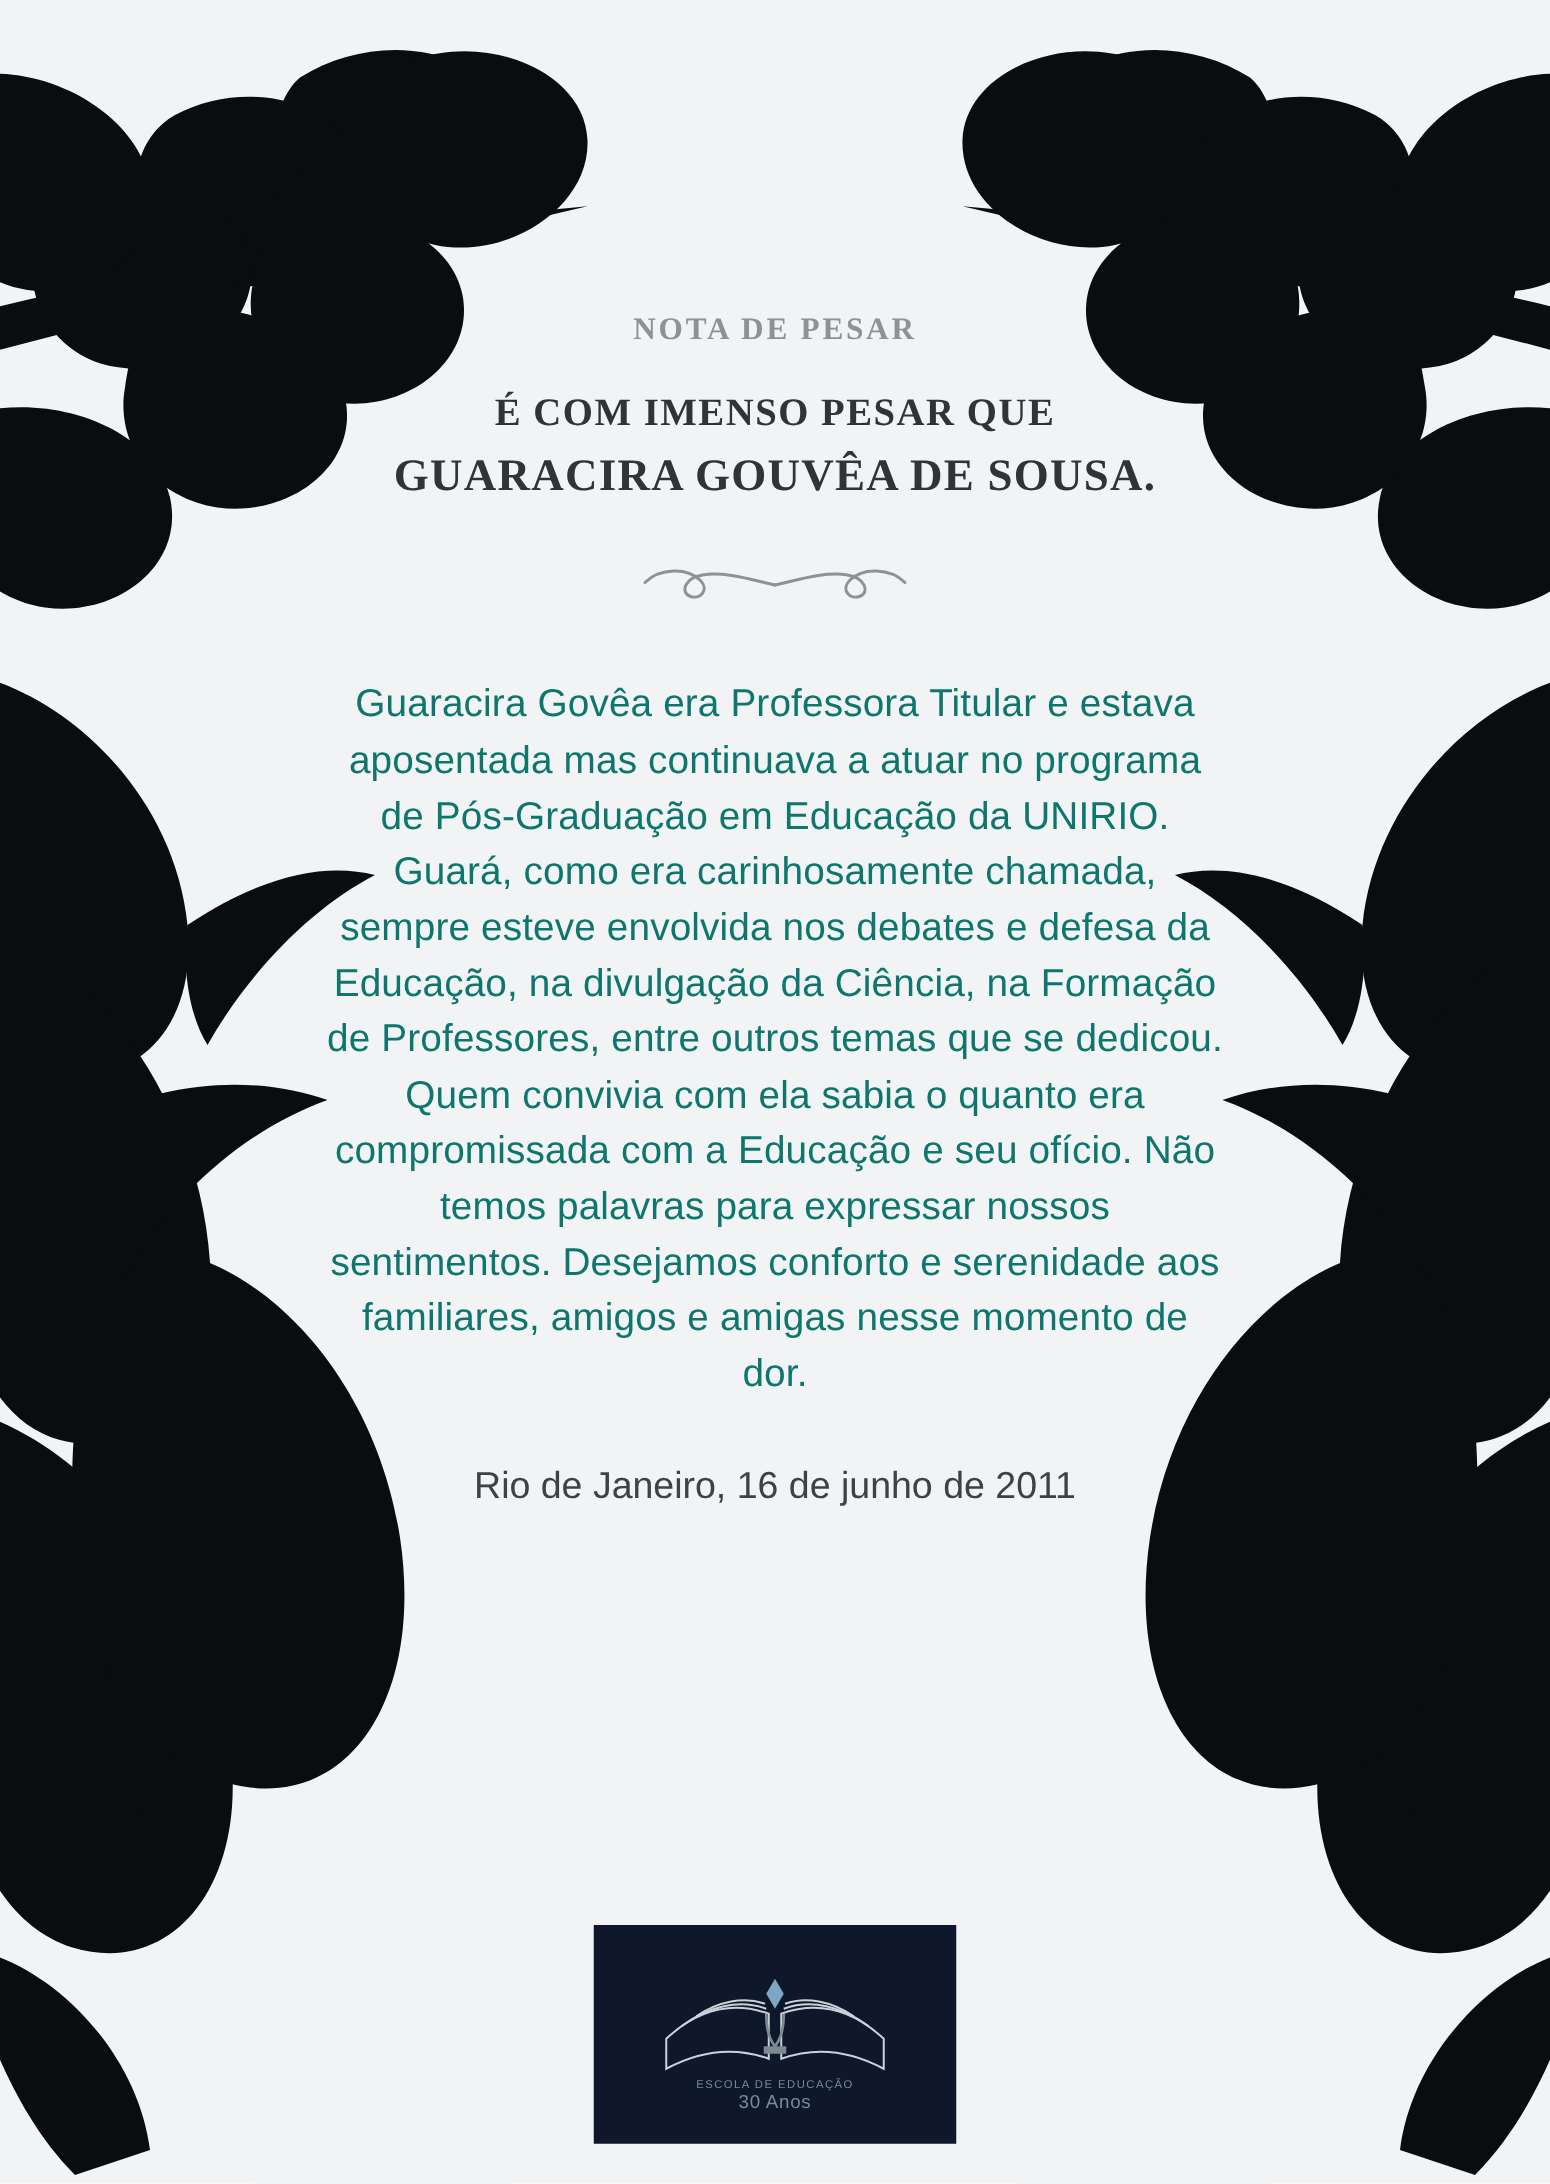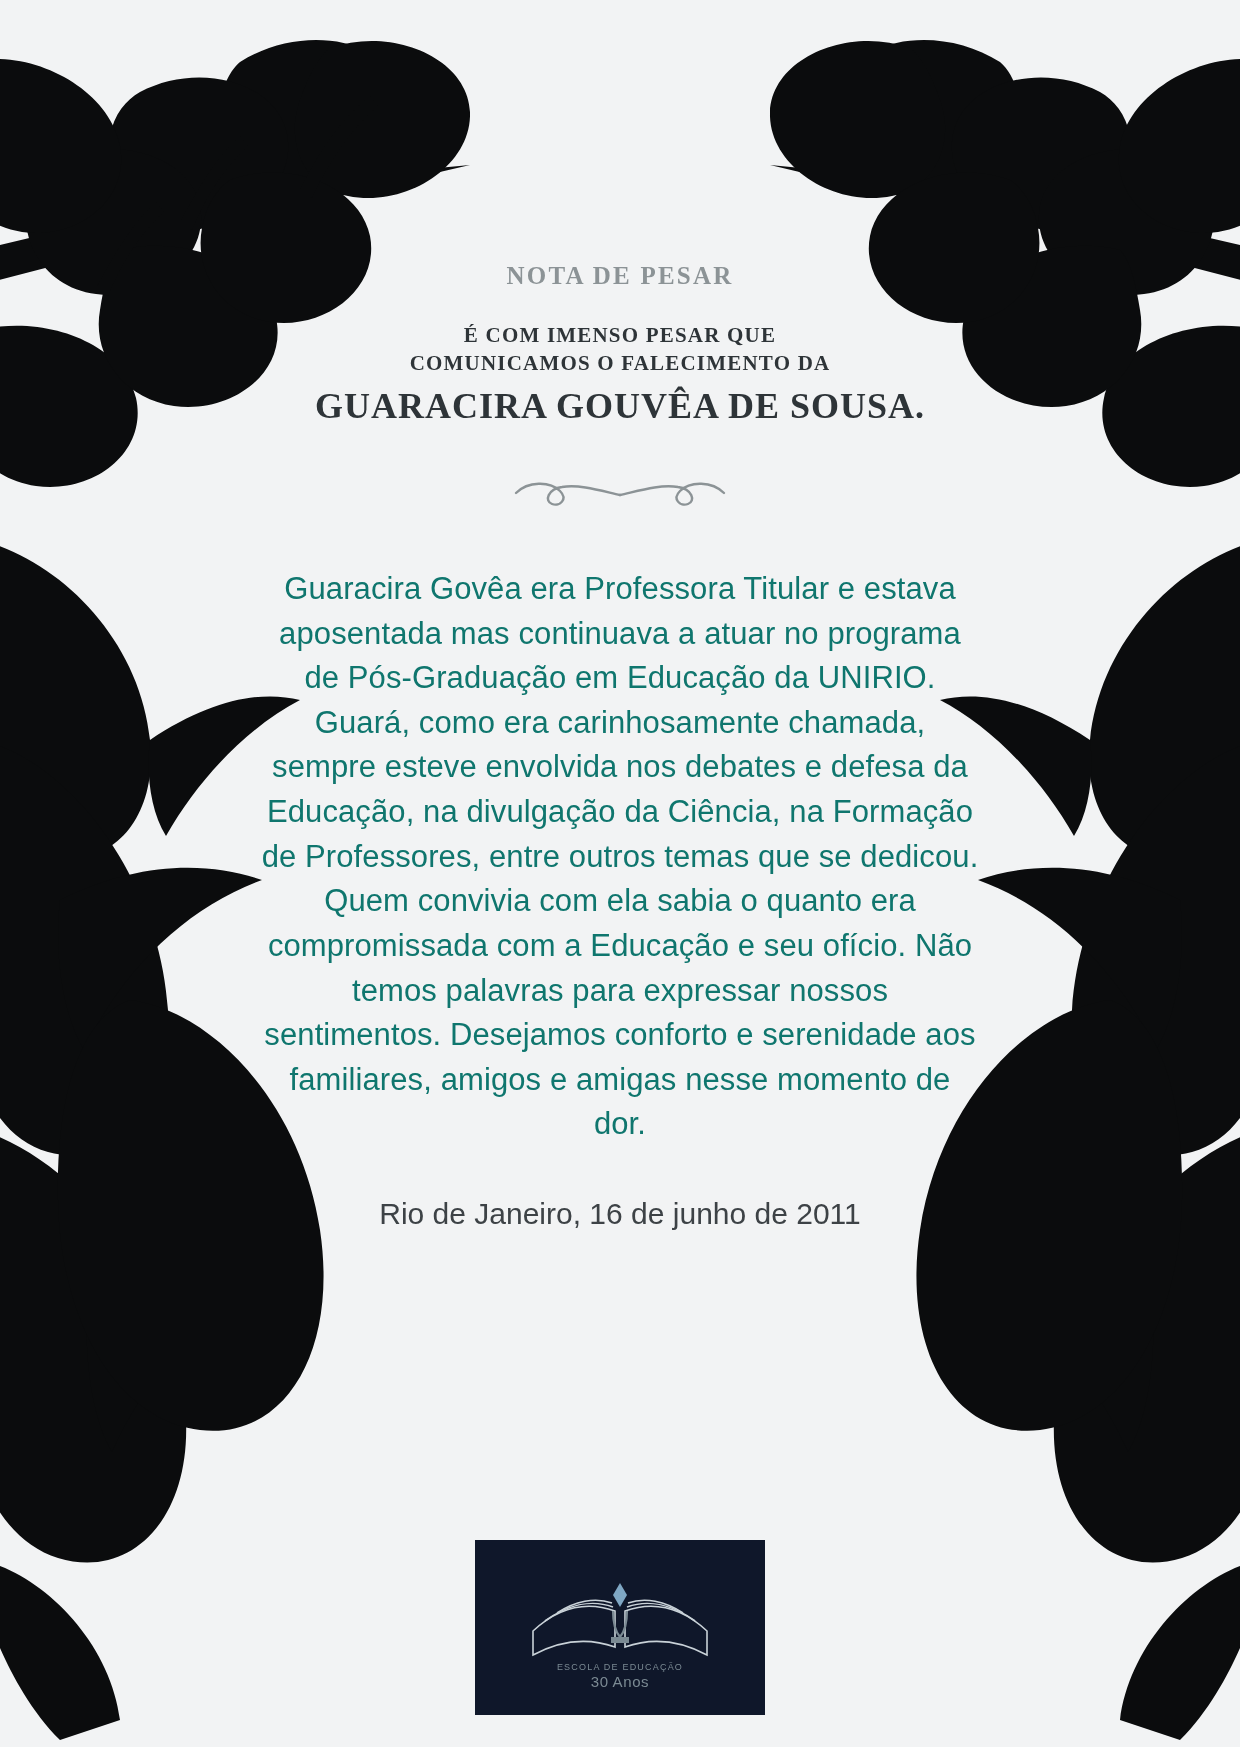--- a/index.html
+++ b/index.html
@@ -24,21 +24,21 @@
     width: 1240px;
     height: 1747px;
     pointer-events: none;
   }
 
   
   .content {
     position: absolute;
     left: 50%;
     transform: translateX(-50%);
-    top: 262px;
+    top: 250px;
     width: 740px;
     text-align: center;
     z-index: 5;
   }
 
   .kicker {
     font-family: "Liberation Serif", serif;
     font-weight: bold;
     font-size: 25px;
     letter-spacing: 2.2px;
@@ -53,21 +53,21 @@
     font-size: 32px;
     line-height: 1.32;
     letter-spacing: 1.2px;
     margin: 0;
     text-transform: uppercase;
   }
   .headline .l1,
   .headline .l2,
   .headline .l3 {
     display: block;
-    font-size: 21px;
+    font-size: 31px;
   }
   .headline .name {
     display: block;
     font-size: 36px;
     margin-top: 6px;
     letter-spacing: 1px;
   }
 
   .divider {
     margin: 46px auto 52px auto;
@@ -173,21 +173,20 @@
       <path d="M1260,1560 C1200,1572 1130,1640 1120,1720 L1180,1740 C1230,1690 1250,1620 1260,1600 Z"></path>
     </g>
   </svg>
 
   <div class="content">
 
     <p class="kicker">NOTA DE PESAR</p>
 
     <h1 class="headline">
       <span class="l1">É com imenso pesar que</span>
-      <span class="l2">comunicamos o falecimento da</span>
       <span class="name">Guaracira Gouvêa de Sousa.</span>
     </h1>
 
     <svg class="divider" viewBox="0 0 220 34" xmlns="http://www.w3.org/2000/svg">
       <g fill="none" stroke="#8c9396" stroke-width="2.4" stroke-linecap="round">
         <path d="M6,16 C18,4 40,4 50,14 C58,22 50,30 42,27 C34,24 38,12 52,10 C70,7 92,14 110,18"></path>
         <path d="M214,16 C202,4 180,4 170,14 C162,22 170,30 178,27 C186,24 182,12 168,10 C150,7 128,14 110,18"></path>
       </g>
     </svg>
 

